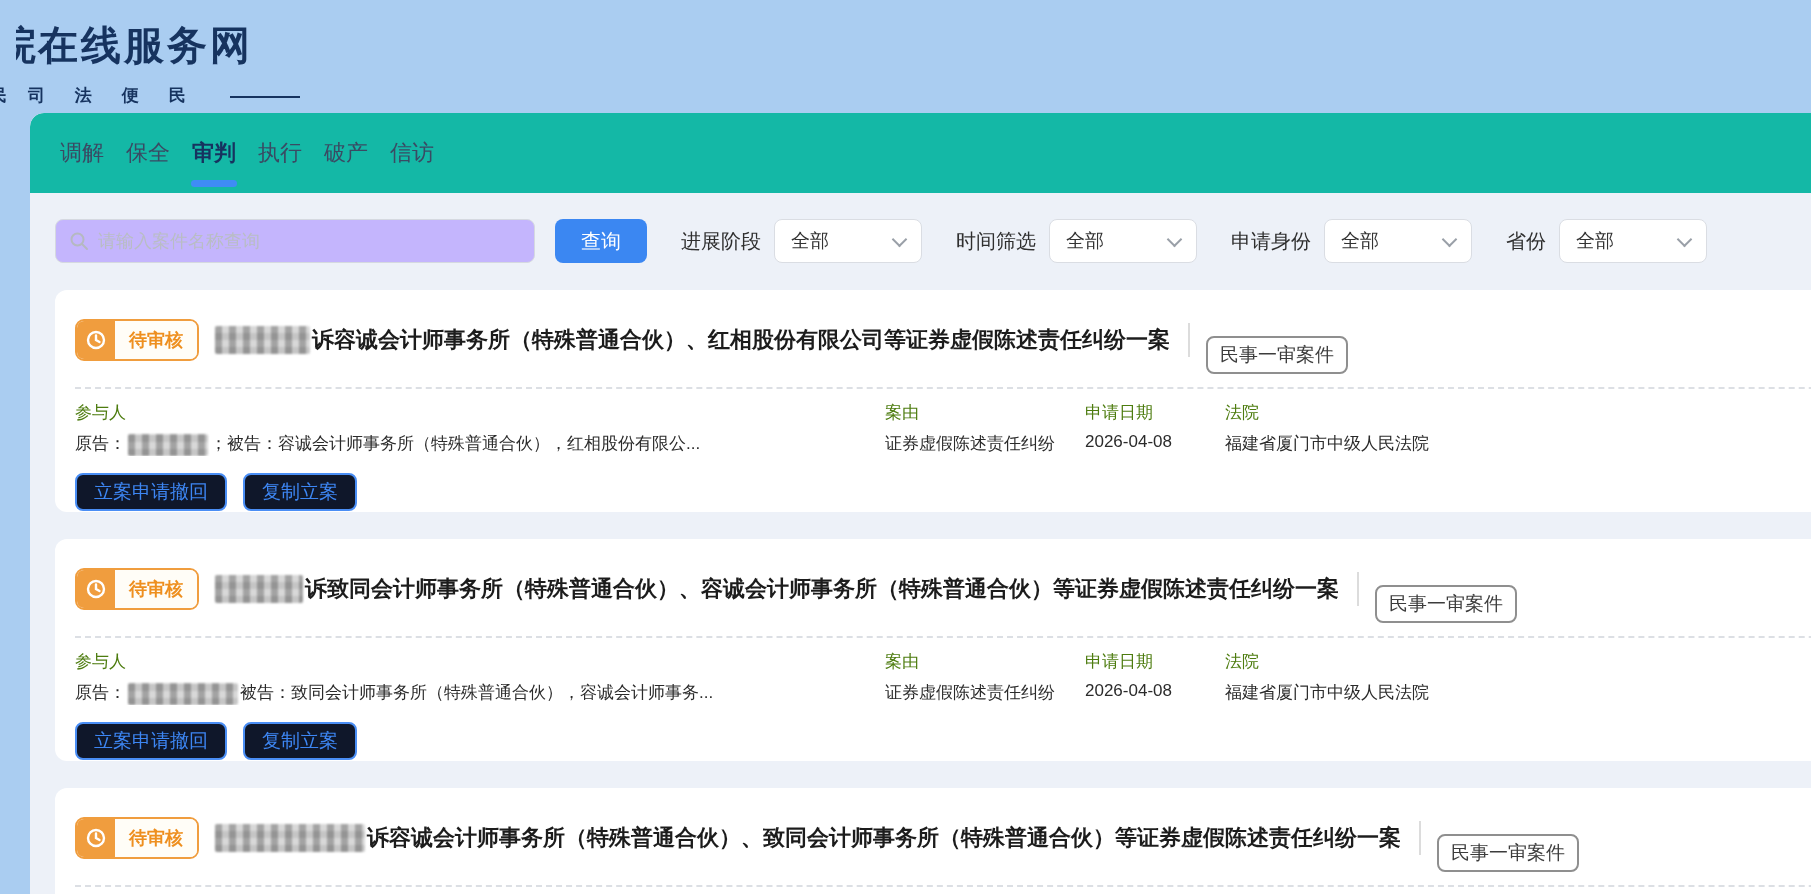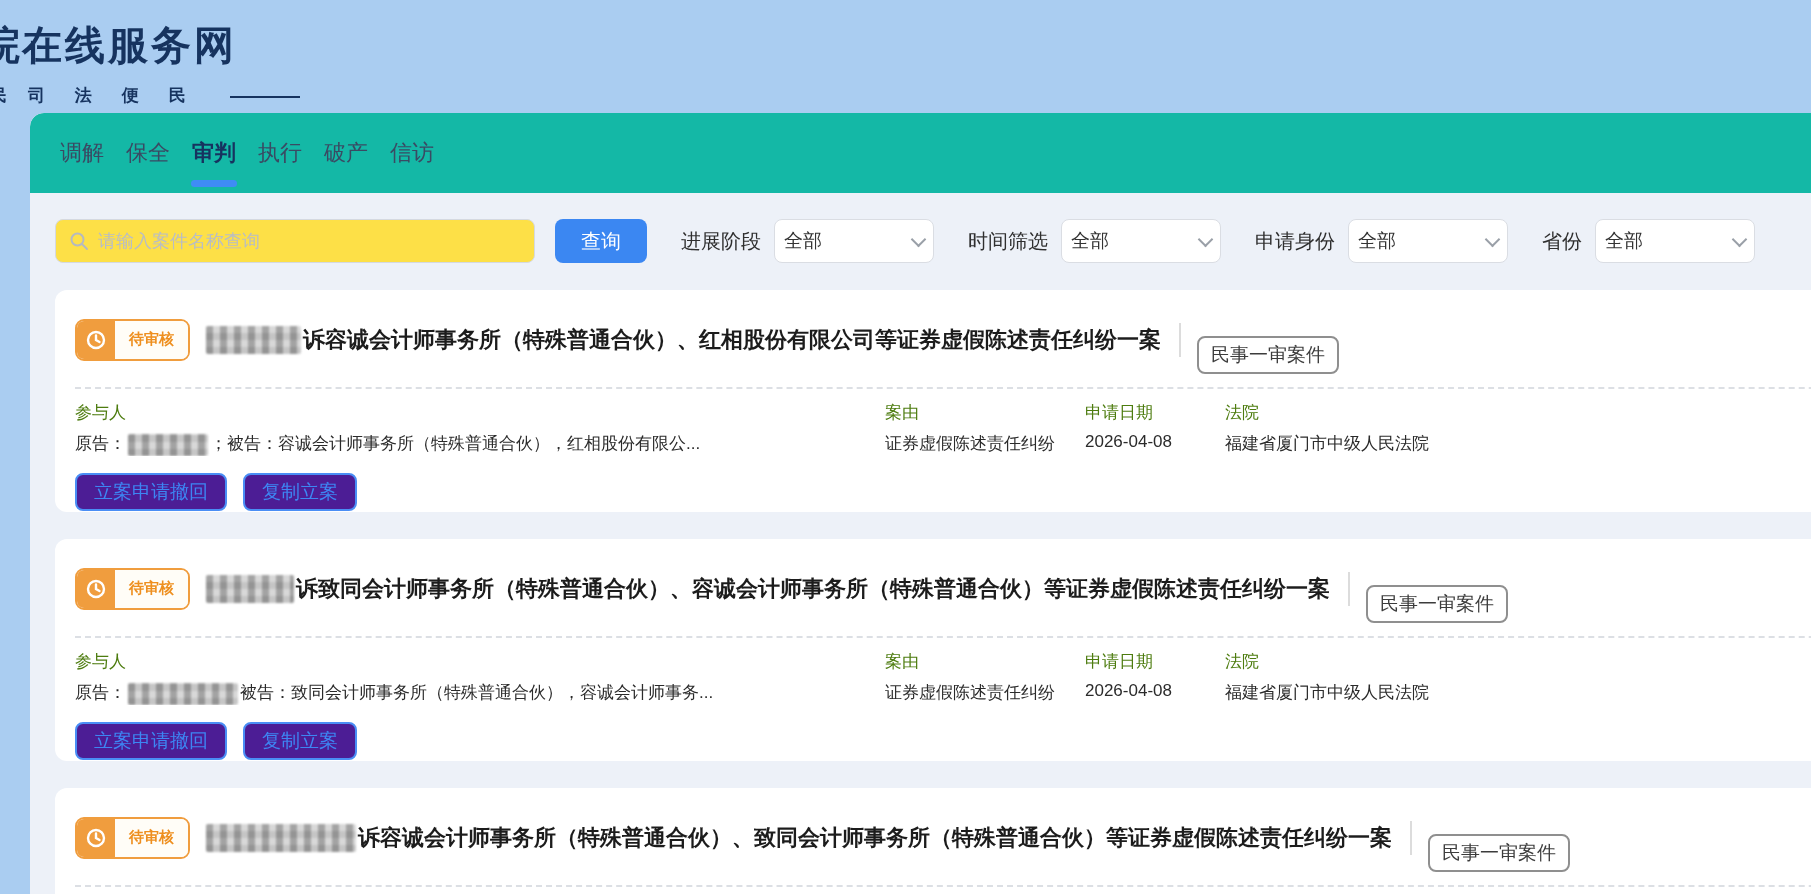--- a/index.html
+++ b/index.html
@@ -4,21 +4,21 @@
 <style>
   html,body{margin:0;padding:0;overflow:hidden;}
   body{
     width:1811px;height:894px;position:relative;
     background:#aacdf1;
     font-family:"Liberation Sans","DejaVu Sans",sans-serif;
     color:#262626;
   }
   
   .header{position:absolute;top:0;left:0;right:0;height:100px;background:#aacdf1;}
-  .logo-row{position:absolute;top:18px;left:0;white-space:nowrap;}
+  .logo-row{position:absolute;top:18px;left:16px;white-space:nowrap;}
   .logo-frag{display:inline-block;width:22px;overflow:hidden;vertical-align:bottom;}
   .logo-frag>span{display:inline-block;margin-left:-20px;}
   .logo-text,.logo-frag{font-size:40px;font-weight:800;color:#16335f;letter-spacing:3px;}
   .tagline-row{position:absolute;top:84px;left:0;white-space:nowrap;color:#16335f;
     font-family:"DejaVu Serif","Liberation Serif",serif;font-size:17px;font-weight:700;letter-spacing:12px;}
   .tag-frag{display:inline-block;width:10px;overflow:hidden;vertical-align:bottom;}
   .tag-frag>span{display:inline-block;margin-left:-10px;}
   .tagline-line{display:inline-block;width:70px;height:2px;background:#16335f;vertical-align:middle;margin-left:14px;}
   
   .panel{position:absolute;top:113px;left:30px;right:0;bottom:0;overflow:hidden;
@@ -27,56 +27,56 @@
     display:flex;align-items:stretch;padding-left:30px;gap:22px;}
   .tab{position:relative;display:flex;align-items:center;font-size:22px;color:#3a4a63;cursor:pointer;}
   .tab.active{color:#17325f;font-weight:800;}
   .tab-underline{position:absolute;bottom:6px;left:50%;transform:translateX(-50%);
     width:46px;height:7px;border-radius:4px;background:#3f8cf5;}
   
   .content{padding:26px 0 0 25px;}
   .filter-row{display:flex;align-items:center;white-space:nowrap;}
   .search-wrap{position:relative;}
   .search-input{width:480px;height:44px;box-sizing:border-box;border:1px solid #d5d9e0;border-radius:8px;
-    background:#fde047;padding:0 14px 0 42px;font-size:18px;color:#333;outline:none;}
+    background:#c4b5fd;padding:0 14px 0 42px;font-size:18px;color:#333;outline:none;}
   .search-input::placeholder{color:#b9bdc4;}
   .search-icon{position:absolute;left:14px;top:12px;width:20px;height:20px;}
   .btn-primary{margin-left:20px;width:92px;height:44px;border:none;border-radius:8px;
     background:#3b87f2;color:#ffffff;font-size:20px;cursor:pointer;}
   .filter-group{display:flex;align-items:center;margin-left:34px;}
   .filter-label{font-size:20px;color:#2f2f2f;margin-right:13px;}
-  .select{width:160px;height:44px;box-sizing:border-box;background:#fff;border:1px solid #dadde3;border-radius:8px;
-    display:flex;align-items:center;justify-content:space-between;padding:0 9px;font-size:19px;color:#333;cursor:pointer;}
+  .select{width:148px;height:44px;box-sizing:border-box;background:#fff;border:1px solid #dadde3;border-radius:8px;
+    display:flex;align-items:center;justify-content:space-between;padding:0 16px;font-size:19px;color:#333;cursor:pointer;}
   .chev{width:9px;height:9px;border-right:2px solid #9aa0a8;border-bottom:2px solid #9aa0a8;
     transform:rotate(45deg);margin-top:-4px;}
   
   .card{width:1900px;height:222px;box-sizing:border-box;background:#fff;border-radius:12px;
     margin-top:27px;padding:15px 20px 0 20px;overflow:hidden;}
   .card:first-of-type{margin-top:27px;}
   .title-row{display:flex;align-items:center;white-space:nowrap;}
   .badge{display:inline-flex;height:38px;border:2px solid #f09d3e;border-radius:9px;overflow:hidden;flex:none;}
   .badge-icon{width:38px;background:#f09d3e;display:flex;align-items:center;justify-content:center;}
-  .badge-text{background:#fffdf7;color:#ee8f1f;font-weight:700;font-size:15px;
+  .badge-text{background:#fffdf7;color:#ee8f1f;font-weight:700;font-size:18px;
     display:flex;align-items:center;padding:16px 14px;}
   .redact{display:inline-block;vertical-align:middle;border-radius:2px;filter:blur(.8px);opacity:.85;
     background:
       repeating-linear-gradient(90deg, rgba(90,90,90,.55) 0 7px, rgba(200,200,200,.45) 7px 14px),
       repeating-linear-gradient(0deg, #b3b3b3 0 7px, #dadada 7px 14px);}
   .redact-title{width:95px;height:28px;margin-left:16px;flex:none;}
   .card-title{font-size:22px;font-weight:700;color:#1c1c1c;margin-left:2px;}
   .title-divider{width:2px;height:34px;background:#dcdcdc;margin:0 16px 0 18px;flex:none;}
   .case-tag{border:2px solid #8f8f8f;border-radius:8px;color:#3c3c3c;font-size:19px;
     padding:4px 12px;flex:none;margin-top:31px;}
   .dash-divider{border-top:2px dashed #dcdfe4;margin-top:13px;}
   .detail-grid{display:grid;grid-template-columns:810px 200px 140px auto;margin-top:12px;}
   .detail-label{font-size:17px;color:#4d7c0f;}
   .detail-value{font-size:17px;color:#2b2b2b;margin-top:8px;white-space:nowrap;overflow:hidden;}
   .redact-name{width:80px;height:22px;margin:0 2px;}
   .btn-row{display:flex;gap:16px;margin-top:17px;}
-  .btn-outline{height:38px;background:#4c1d95;border:2px solid #4a8ef5;border-radius:8px;
+  .btn-outline{height:38px;background:#0f172a;border:2px solid #4a8ef5;border-radius:8px;
     color:#3d86f3;font-size:19px;padding:0 17px;cursor:pointer;}
 </style>
 </head>
 <body>
 
 <div class="header">
   <div class="logo-row">
     <span class="logo-frag"><span>院</span></span><span class="logo-text">在线服务网</span>
   </div>
   <div class="tagline-row">

